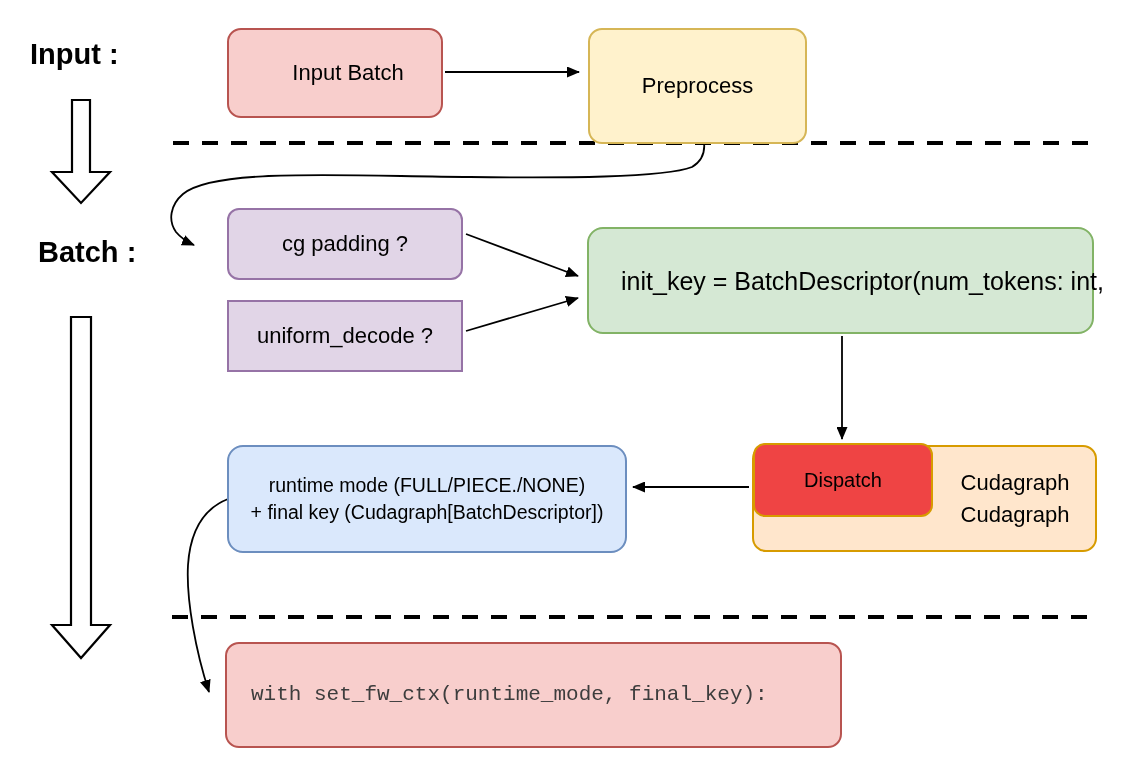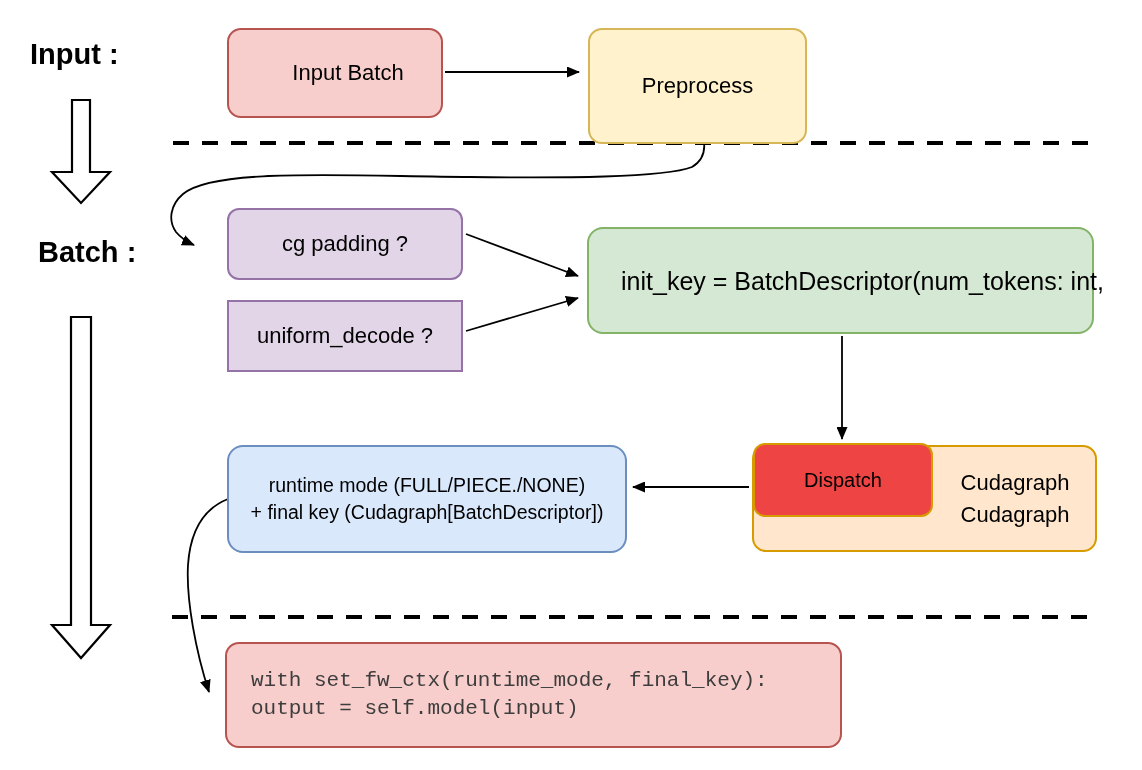--- a/index.html
+++ b/index.html
@@ -110,16 +110,15 @@
   <div class="node orange-inner" id="dispatch-box">
     <div class="ln">Dispatch</div>
   </div>
   <div id="cudagraph-label">
     <div class="ln">Cudagraph</div>
     <div class="ln">Cudagraph</div>
   </div>
 
   <div class="node red-node" id="code-box">
     <div class="ln">with set_fw_ctx(runtime_mode, final_key):</div>
-    <div class="ln">    output = self.model(input)</div>
   </div>
 
 </div>
 
 </body></html>

